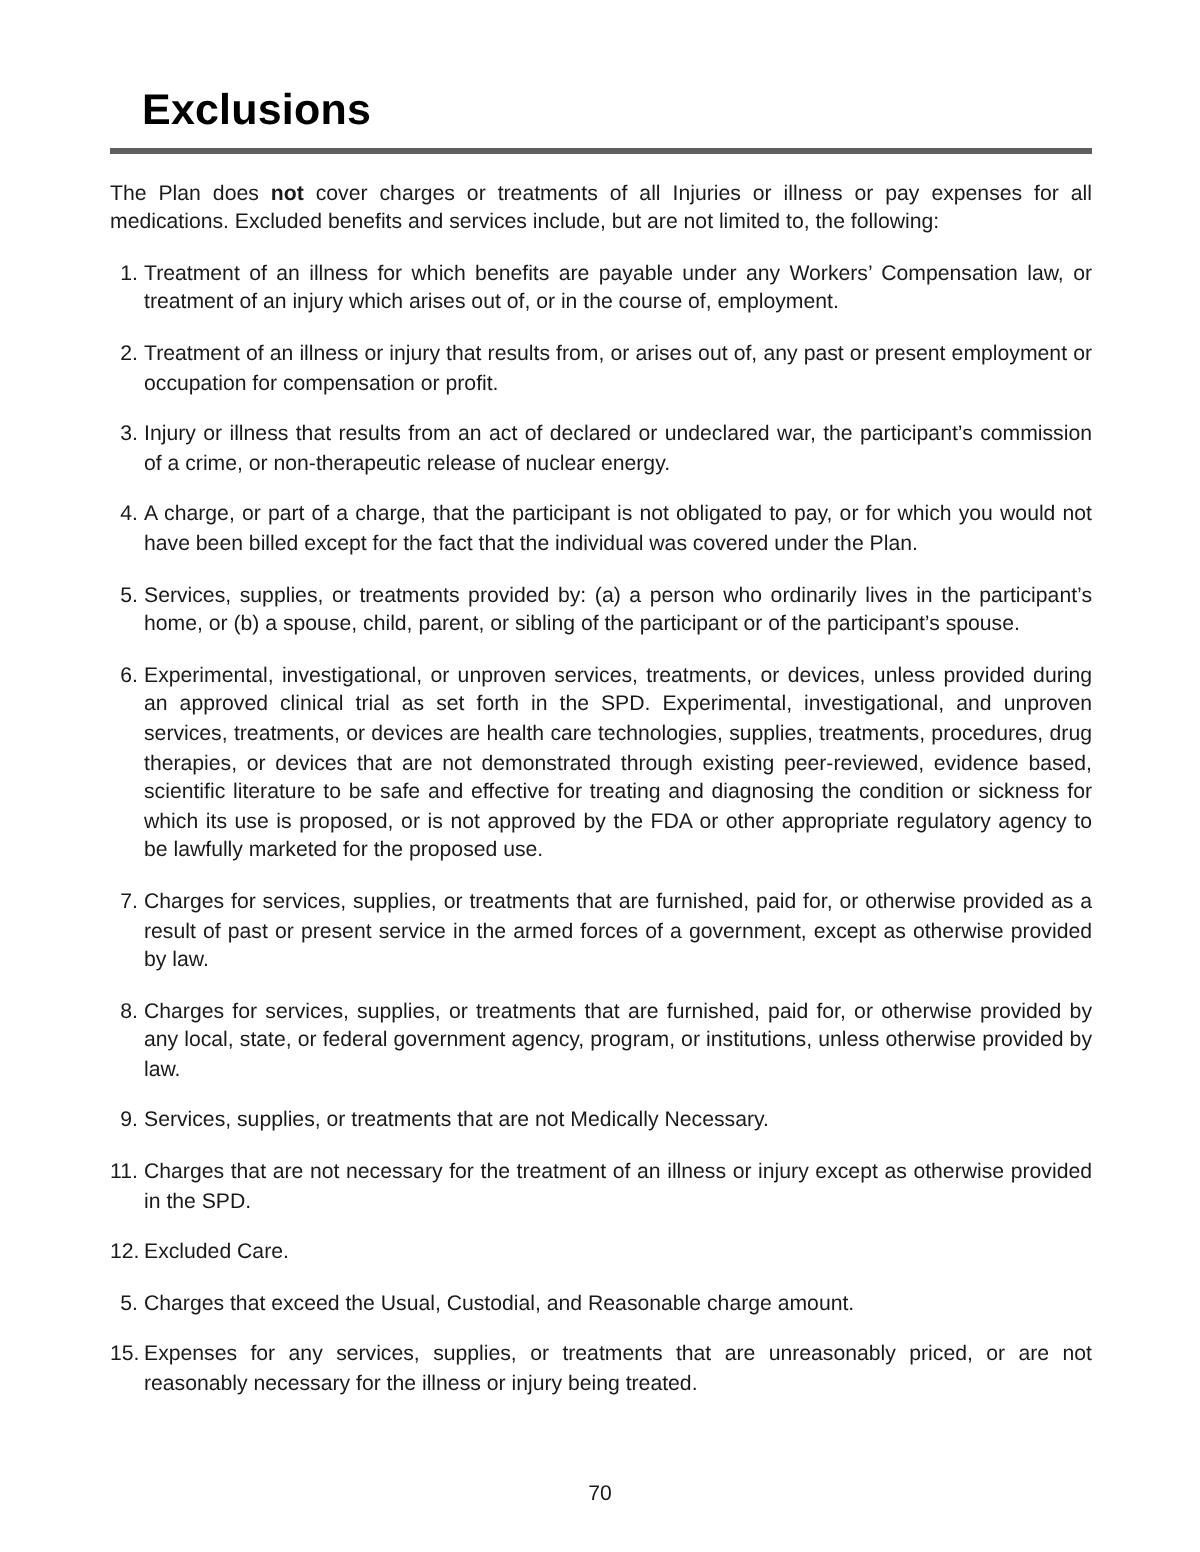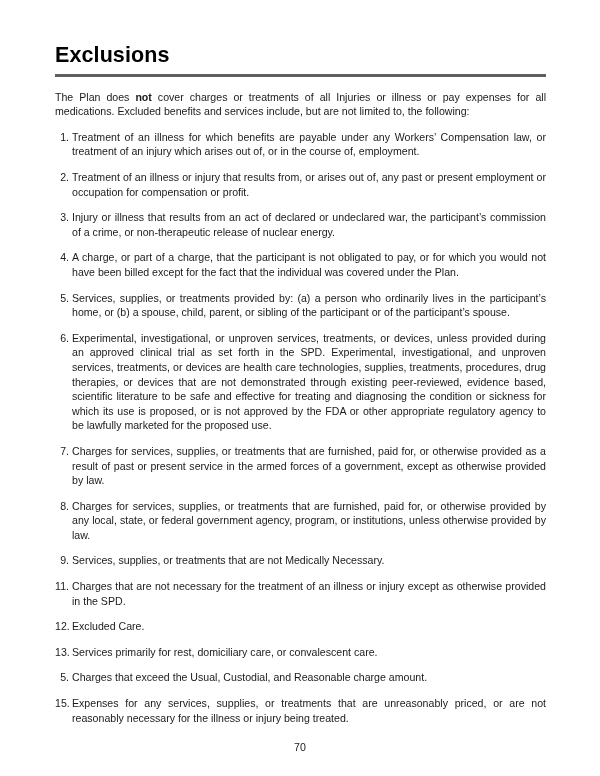--- a/index.html
+++ b/index.html
@@ -28,21 +28,21 @@
     left: 55px;
     top: 44px;
     width: 491px;
   }
   .page-title {
     font-size: 21.5px;
     font-weight: bold;
     letter-spacing: 0.1px;
     color: #000000;
     line-height: 1.1;
-    margin: 0 0 6px 0;
+    margin: 0 0 6px 16px;
   }
   .title-rule {
     width: 491px;
     height: 3px;
     background: #5f5f5f;
     margin: 0 0 13px 0;
   }
   .intro {
     font-size: 10.6px;
     line-height: 14.6px;
@@ -146,24 +146,20 @@
         </li>
         <li class="excl-item">
           <span class="excl-num">11.</span>
           <span class="excl-text">Charges that are not necessary for the treatment of an illness or injury except as otherwise provided in the SPD.</span>
         </li>
         <li class="excl-item">
           <span class="excl-num">12.</span>
           <span class="excl-text">Excluded Care.</span>
         </li>
         <li class="excl-item">
-          <span class="excl-num">13.</span>
-          <span class="excl-text">Services primarily for rest, domiciliary care, or convalescent care.</span>
-        </li>
-        <li class="excl-item">
           <span class="excl-num">5.</span>
           <span class="excl-text">Charges that exceed the Usual, Custodial, and Reasonable charge amount.</span>
         </li>
         <li class="excl-item">
           <span class="excl-num">15.</span>
           <span class="excl-text">Expenses for any services, supplies, or treatments that are unreasonably priced, or are not reasonably necessary for the illness or injury being treated.</span>
         </li>
       </ol>
 
   </div>

